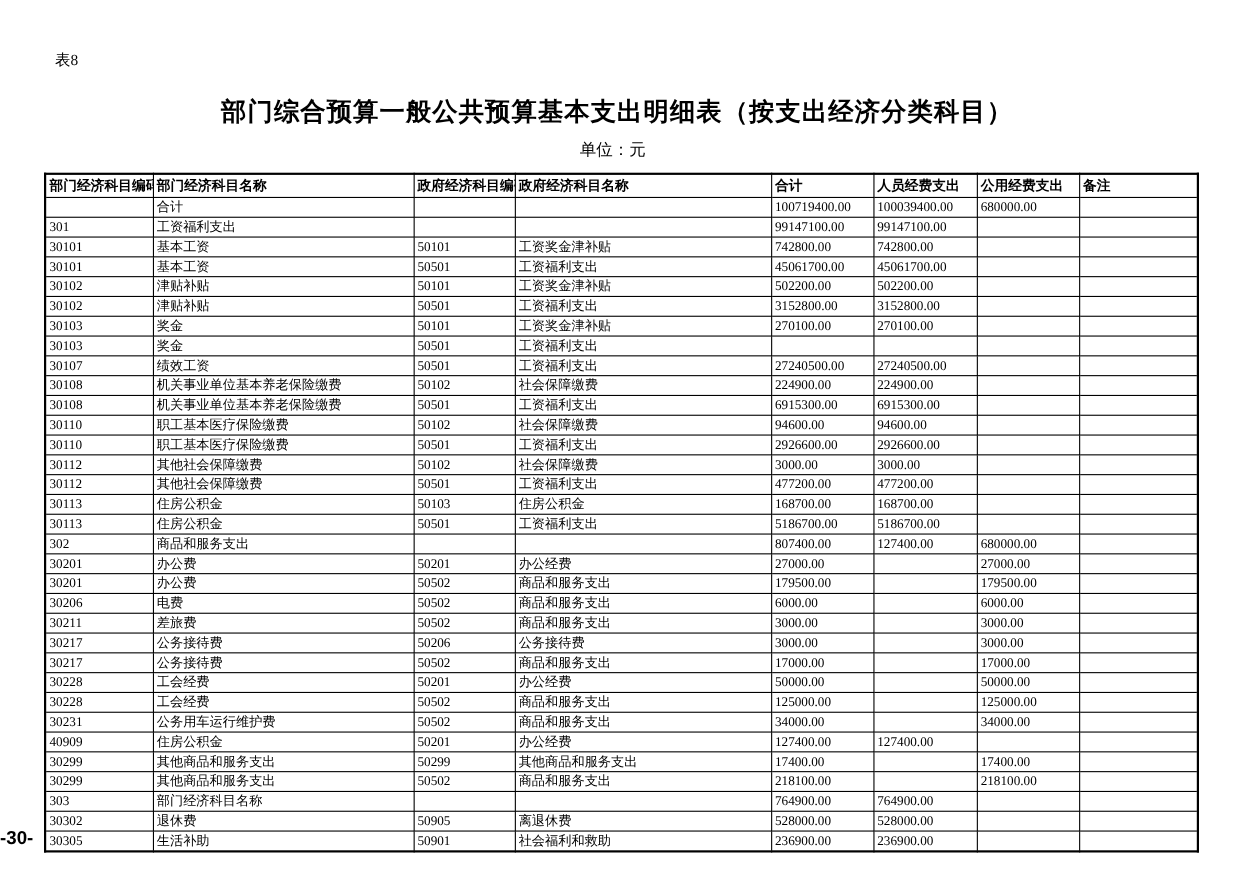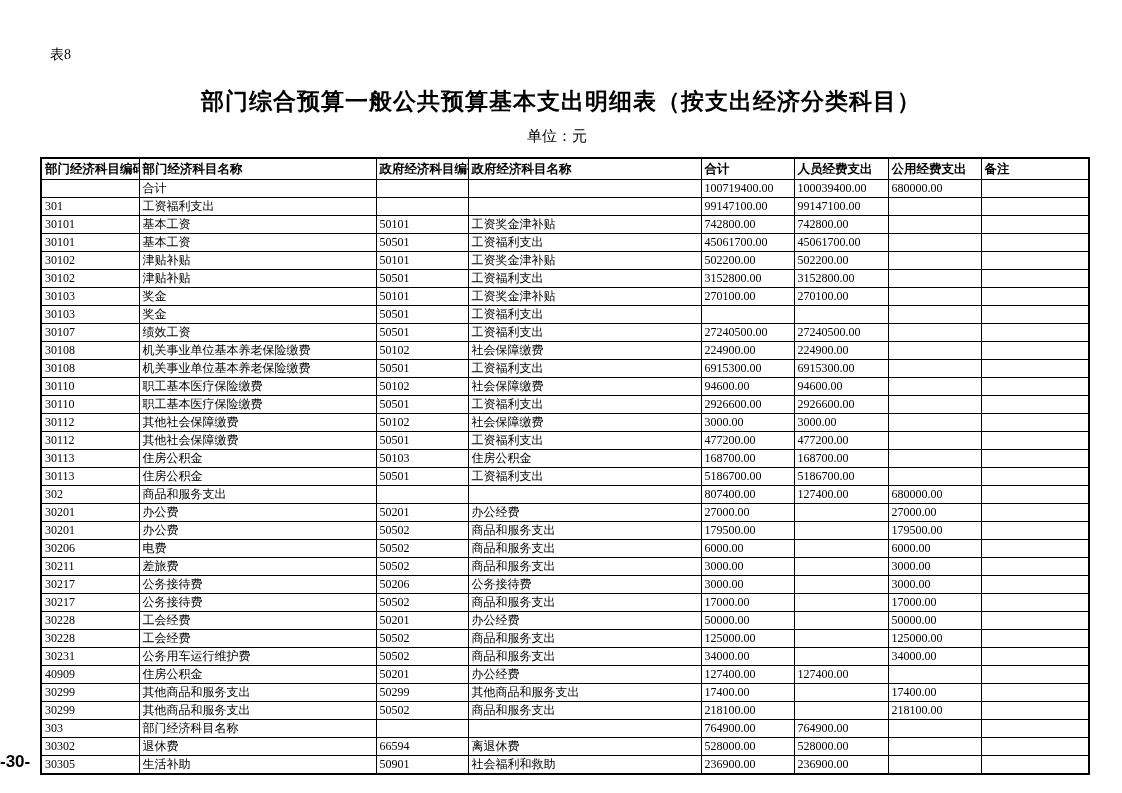--- a/index.html
+++ b/index.html
@@ -417,21 +417,21 @@
           <td></td>
           <td></td>
           <td>764900.00</td>
           <td>764900.00</td>
           <td></td>
           <td></td>
         </tr>
         <tr>
           <td class="code-center">30302</td>
           <td>退休费</td>
-          <td>66594</td>
+          <td>50905</td>
           <td>离退休费</td>
           <td>528000.00</td>
           <td>528000.00</td>
           <td></td>
           <td></td>
         </tr>
         <tr>
           <td class="code-center">30305</td>
           <td>生活补助</td>
           <td>50901</td>

